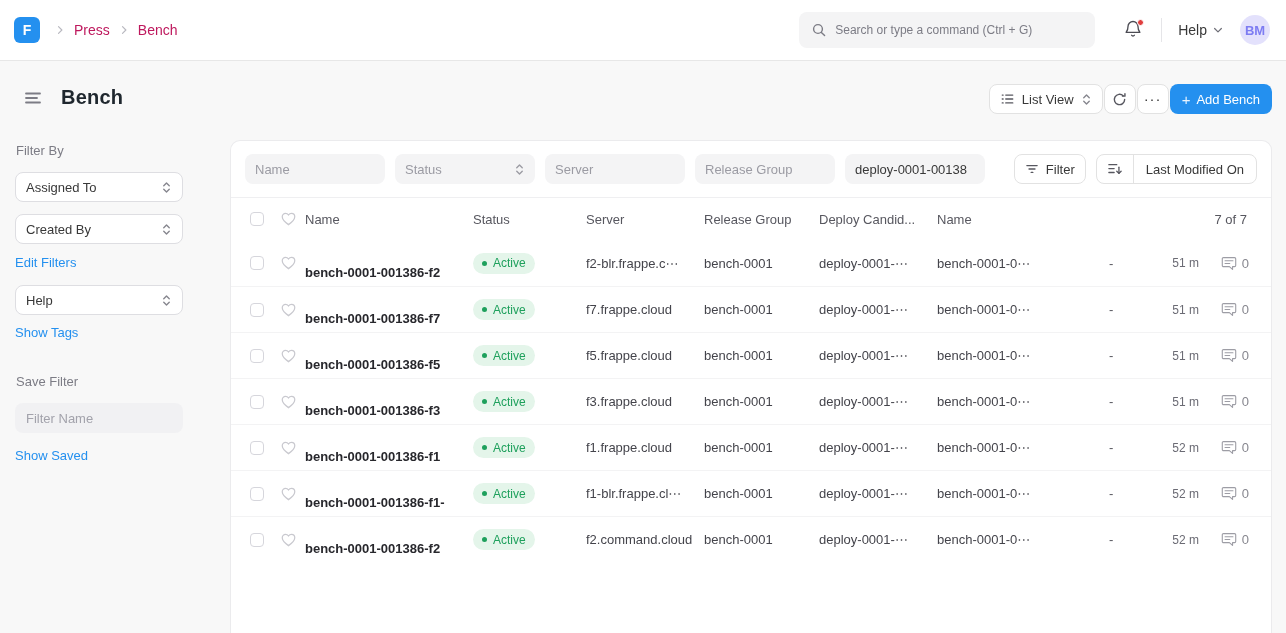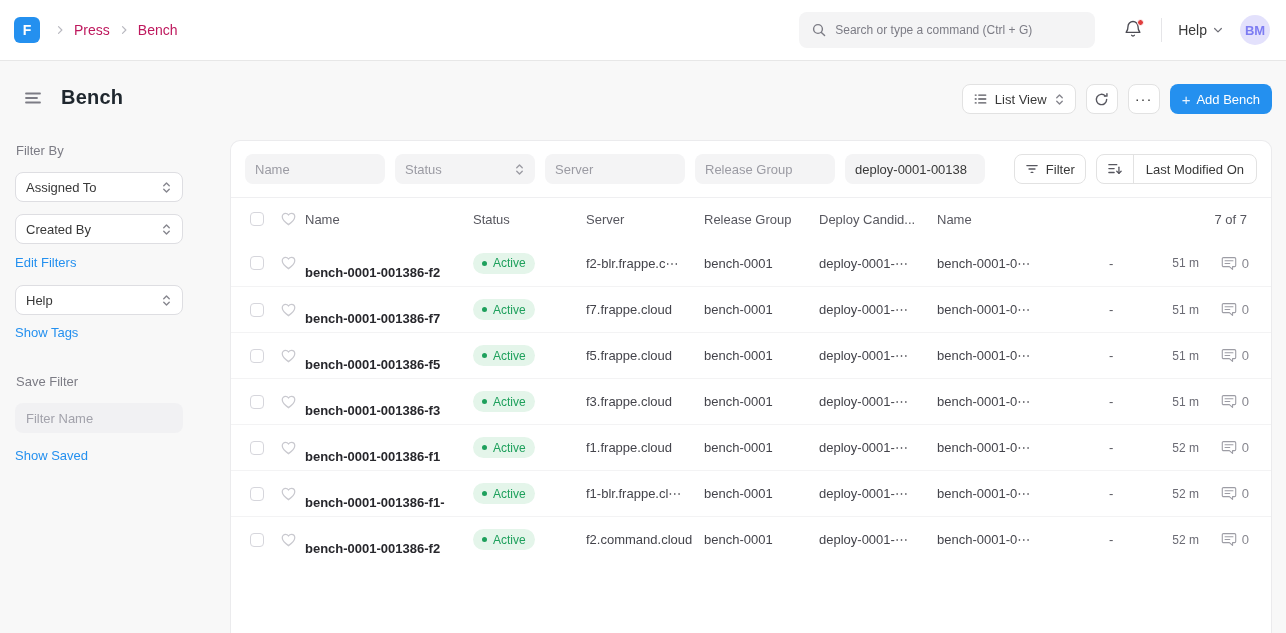--- a/index.html
+++ b/index.html
@@ -23,21 +23,21 @@
   .help { display:flex; align-items:center; gap:5px; font-size:14px; color:#383838; cursor:pointer; }
   .avatar { width:30px; height:30px; border-radius:50%; background:#e3e1fc; color:#7d7cf2; font-size:13px; font-weight:600; display:flex; align-items:center; justify-content:center; }
 
   
   .page { position:relative; height:572px; }
 
   .content-header { position:absolute; top:25px; left:24px; display:flex; align-items:center; gap:19px; }
   .hamburger { cursor:pointer; }
   .page-title { font-size:20px; font-weight:700; color:#1f272e; letter-spacing:.2px; }
 
-  .header-actions { position:absolute; top:23px; right:14px; display:flex; align-items:center; gap:10px; }
+  .header-actions { position:absolute; top:23px; right:14px; display:flex; align-items:center; gap:1px; }
   .btn { height:30px; background:#fff; border:1px solid #e2e2e2; border-radius:8px; display:flex; align-items:center; gap:7px; padding:0 10px; font-size:13px; color:#383838; cursor:pointer; }
   .btn.icon-only { width:32px; justify-content:center; padding:0; }
   .btn-primary { height:30px; border:none; background:#2490ef; color:#fff; border-radius:8px; display:flex; align-items:center; gap:6px; padding:0 12px; font-size:13px; cursor:pointer; }
   .dots { font-size:15px; letter-spacing:1px; color:#383838; line-height:10px; }
 
   
   .sidebar { position:absolute; left:0; top:0; width:230px; bottom:0; }
   .side-label { position:absolute; left:16px; font-size:13px; color:#7c7c85; }
   .side-select { position:absolute; left:15px; width:168px; height:30px; background:#fff; border:1px solid #dedee2; border-radius:8px; display:flex; align-items:center; justify-content:space-between; padding:0 10px; color:#383838; cursor:pointer; }
   .side-link { position:absolute; left:15px; font-size:13px; color:#2490ef; cursor:pointer; }

